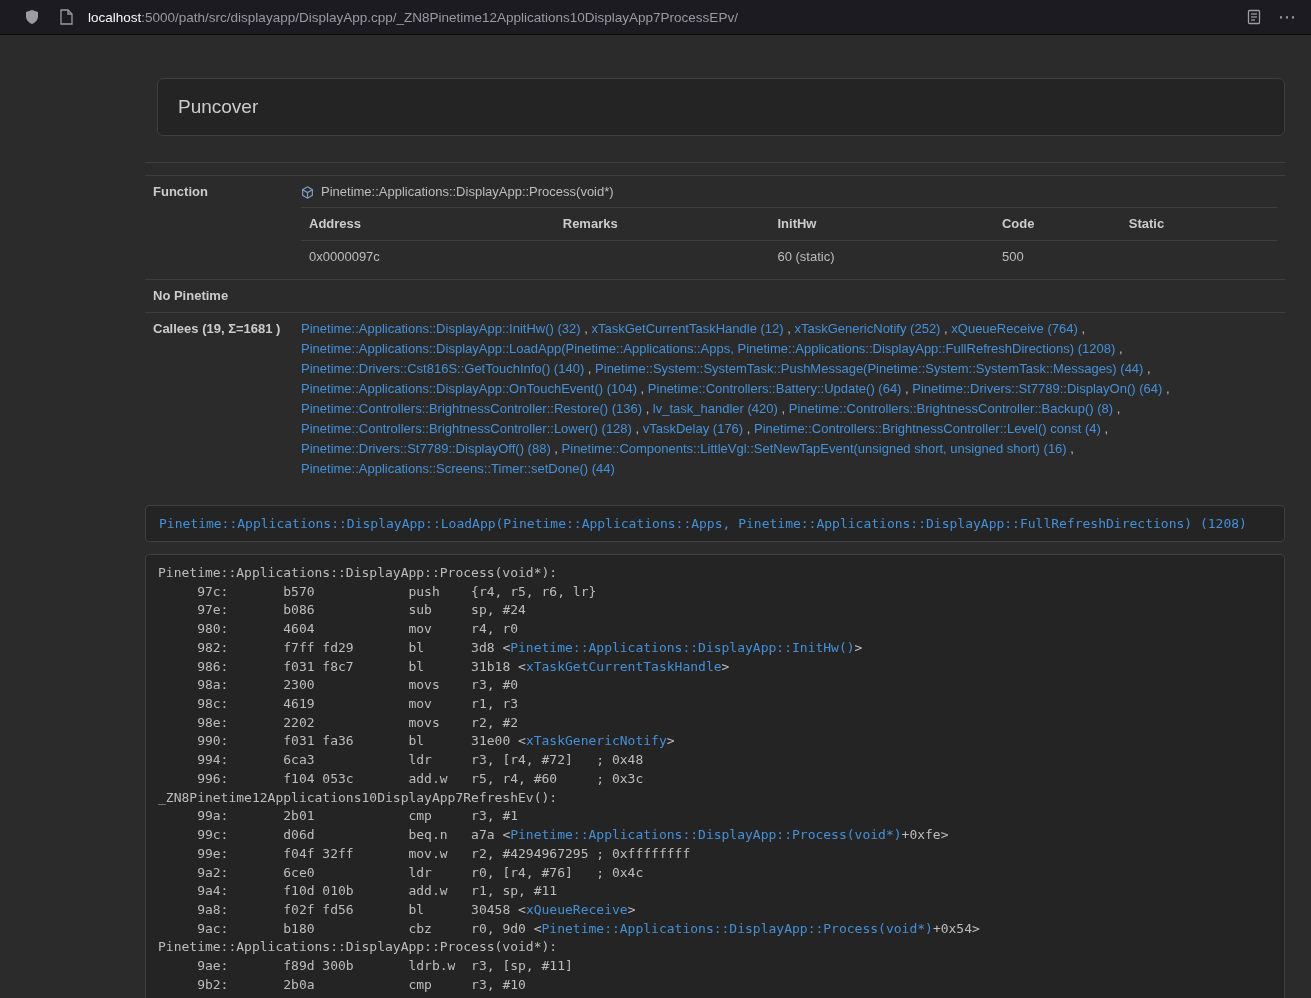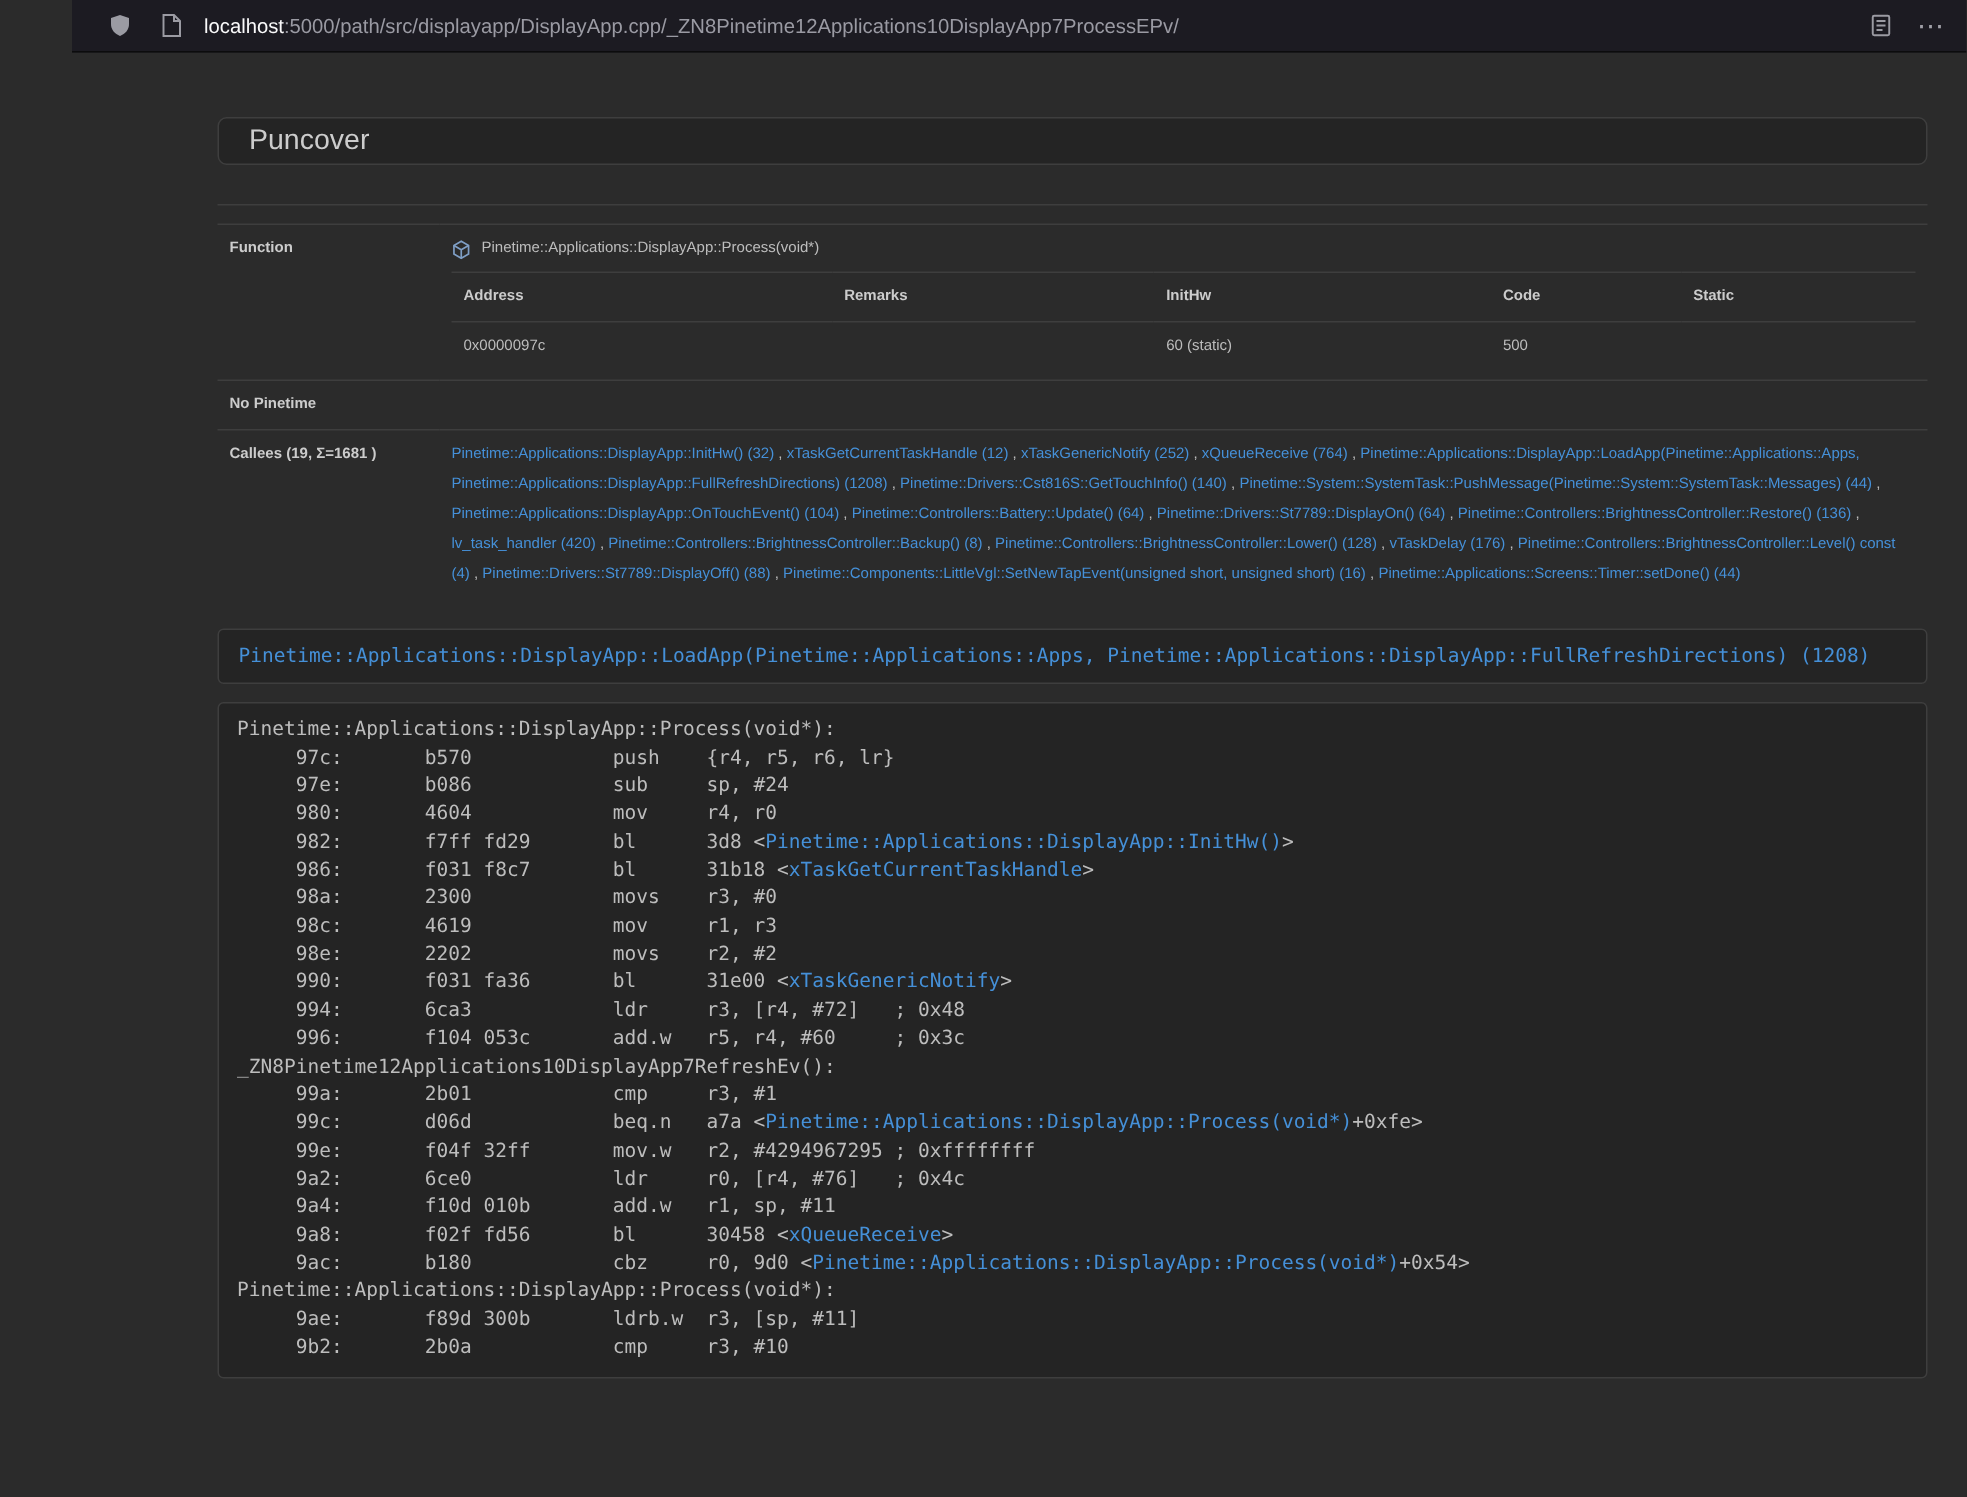--- a/index.html
+++ b/index.html
@@ -17,43 +17,44 @@
   }
   *{margin:0;padding:0;box-sizing:border-box;}
   html,body{width:1311px;}
   body{
     height:998px;overflow:hidden;background:var(--bg);
     font-family:"Liberation Sans",sans-serif;color:var(--text);
   }
   
   .toolbar{
     height:35px;background:var(--toolbar);display:flex;align-items:center;
-    padding:0 14px 0 22px;border-bottom:1px solid #0c0c0d;margin-left:48px;
+    padding:0 14px 0 22px;border-bottom:1px solid #0c0c0d;
   }
   .tb-icon{display:inline-flex;align-items:center;justify-content:center;width:20px;height:20px;flex:0 0 auto;cursor:pointer;}
   .tb-shield{margin-right:14px;}
   .tb-page{margin-right:12px;}
   .urlbar{flex:1;overflow:hidden;white-space:nowrap;font-size:13.5px;color:var(--toolbar-dim);cursor:text;}
   .urlbar .host{color:var(--toolbar-text);}
   .tb-reader{margin-left:12px;}
   .tb-dots{margin-left:14px;color:var(--icon);font-size:18px;line-height:1;letter-spacing:1px;cursor:pointer;}
   
   .container{margin-left:145px;width:1140px;margin-top:43px;}
   .jumbotron{
     background:var(--panel);border:1px solid var(--border);border-radius:6px;
-    padding:4px 20px;
+    padding:17px 20px;
+    margin-left:12px;
   }
   .jumbotron h1{font-size:19px;font-weight:400;color:var(--heading);}
   hr.sep-rule{border:0;border-top:1px solid var(--border);margin:26px 0 0 0;}
   .breadcrumb{margin-top:19px;font-size:14px;}
   .breadcrumb a{color:var(--link);text-decoration:none;}
   .breadcrumb .crumb-sep{color:var(--muted);}
   .breadcrumb .suffix{color:var(--muted);}
   
-  table.fn-table{width:100%;border-collapse:collapse;margin-top:12px;font-size:10px;}
+  table.fn-table{width:100%;border-collapse:collapse;margin-top:12px;font-size:13px;}
   table.fn-table th,table.fn-table td{
     text-align:left;vertical-align:top;padding:6px 8px;border-top:1px solid var(--border);
     line-height:20px;
   }
   table.fn-table>tbody>tr>th{width:148px;font-weight:700;color:var(--heading);white-space:nowrap;}
   table.inner{width:100%;border-collapse:collapse;margin-top:5px;}
   table.inner th{font-weight:700;color:var(--heading);}
   table.inner th,table.inner td{border-top:1px solid var(--border);padding:6px 8px;margin-left:16px;}
   .col1{width:26%;}.col2{width:22%;}.col3{width:23%;}.col4{width:13%;}.col5{width:16%;}
   .fn-name{display:flex;align-items:center;gap:7px;}

